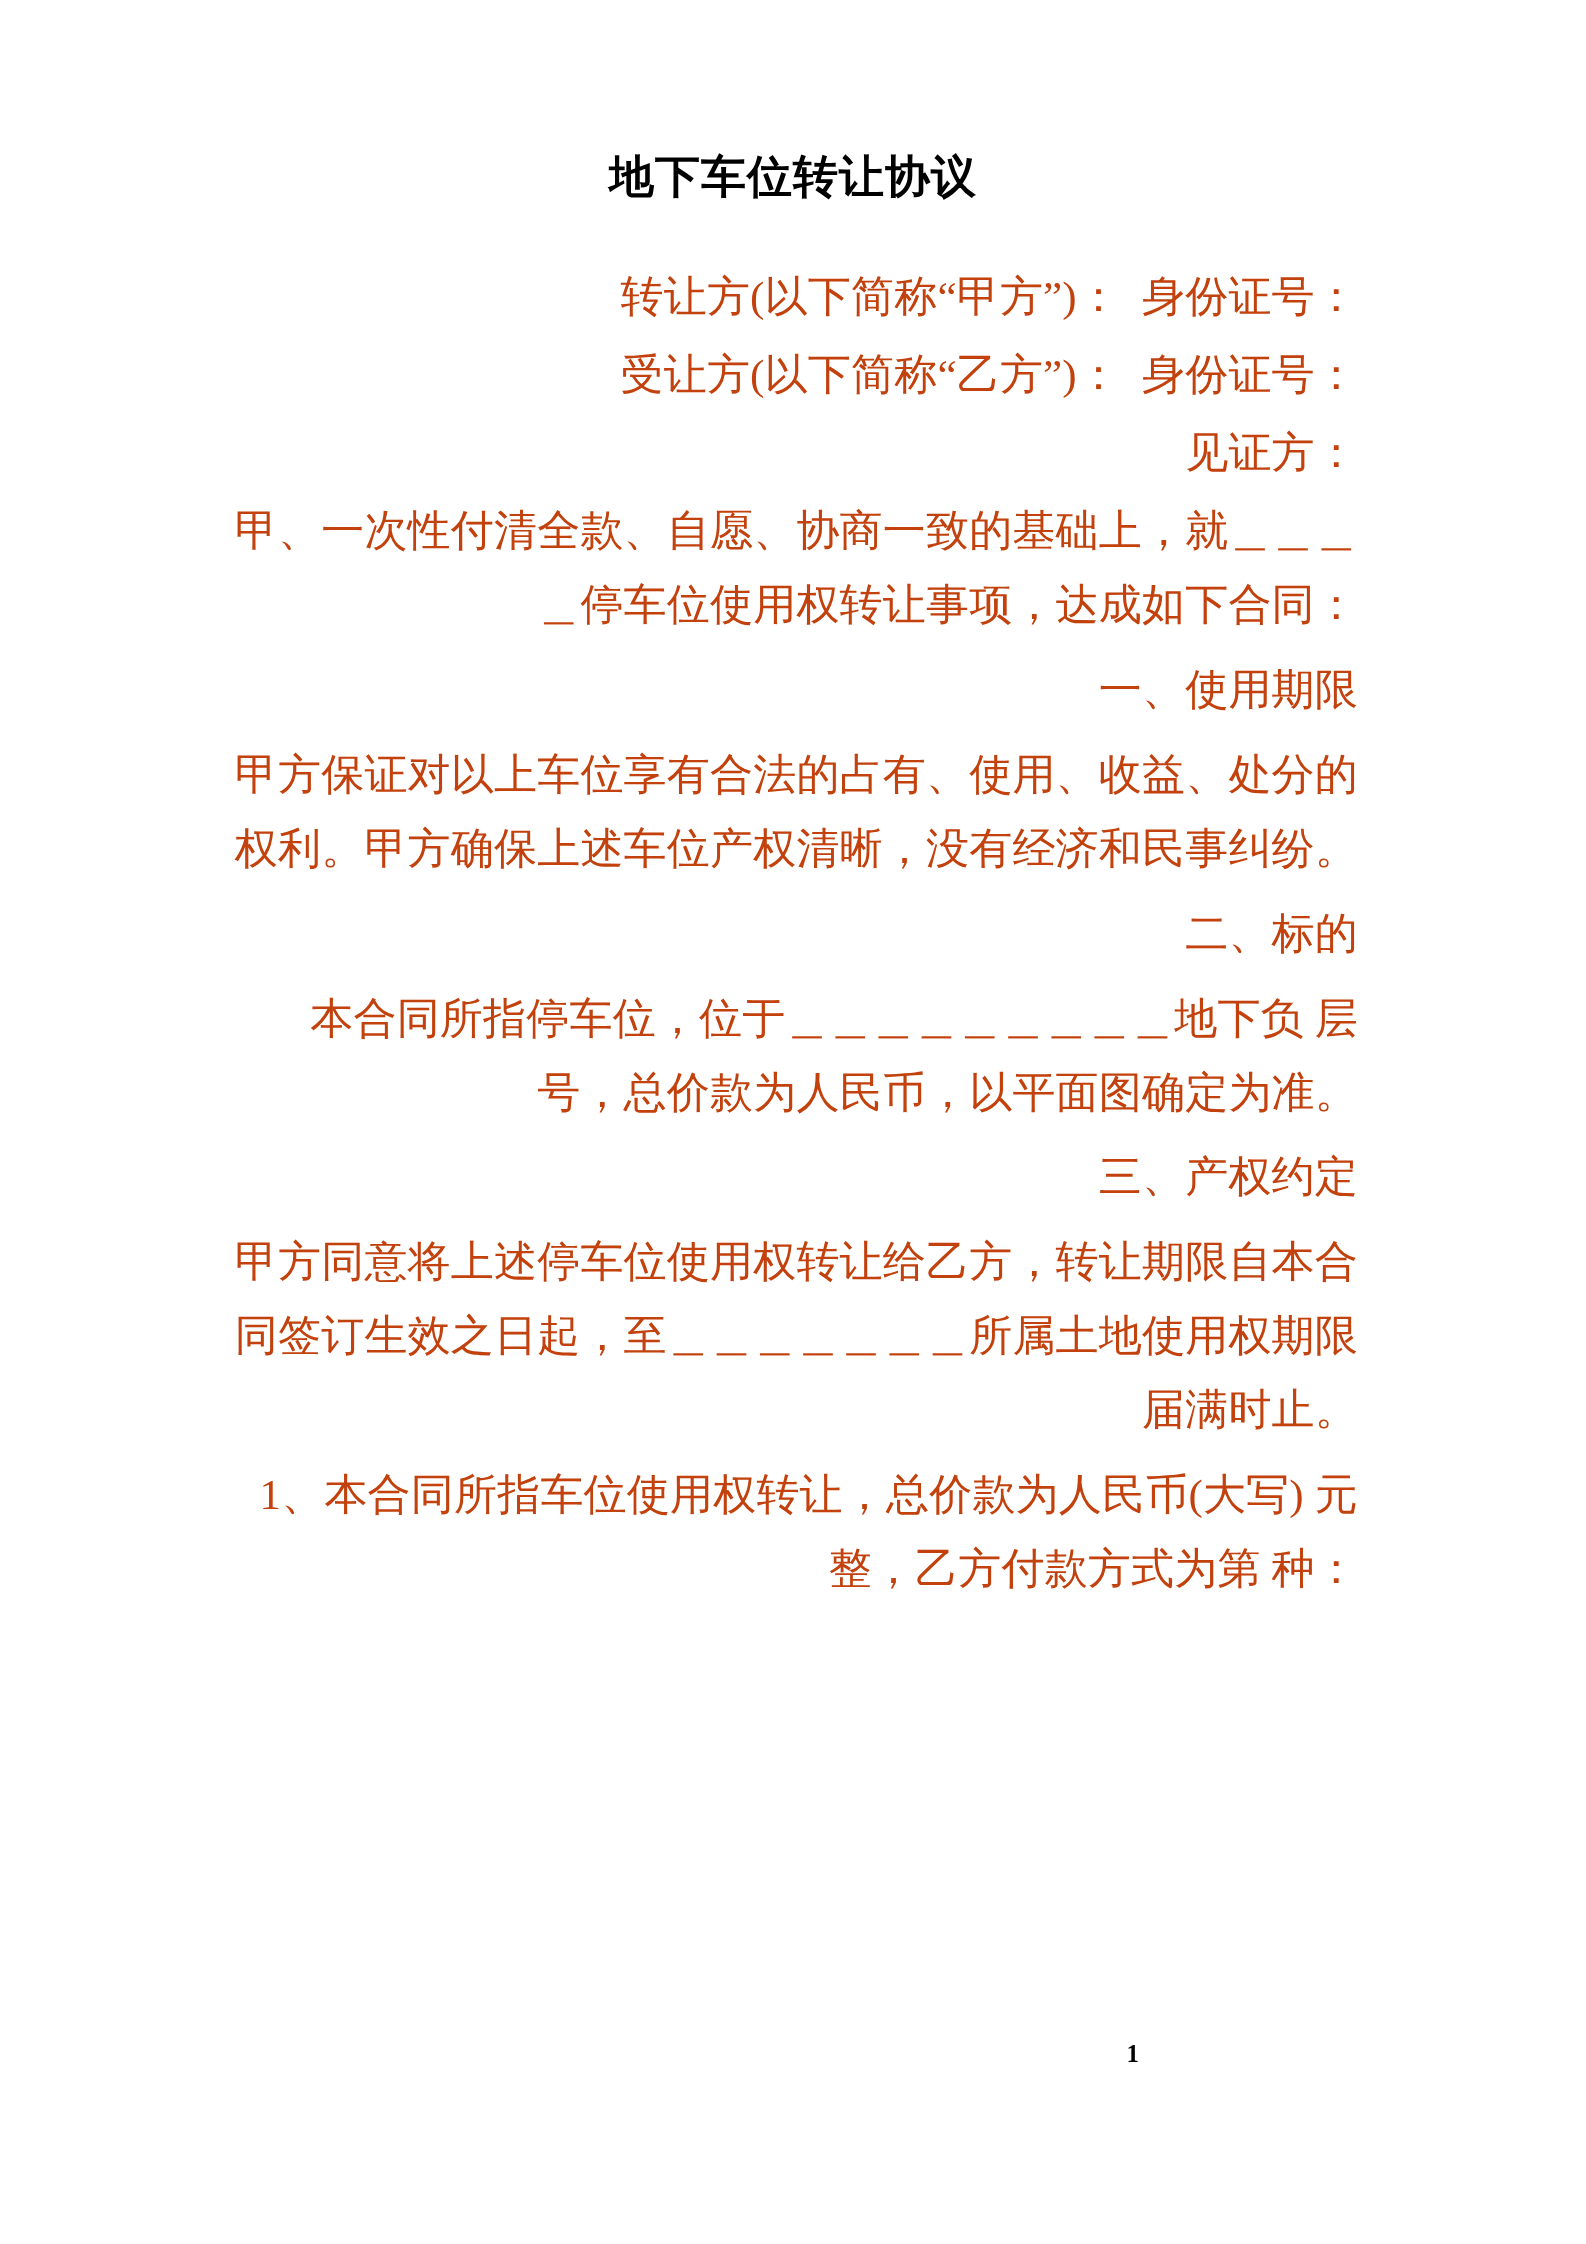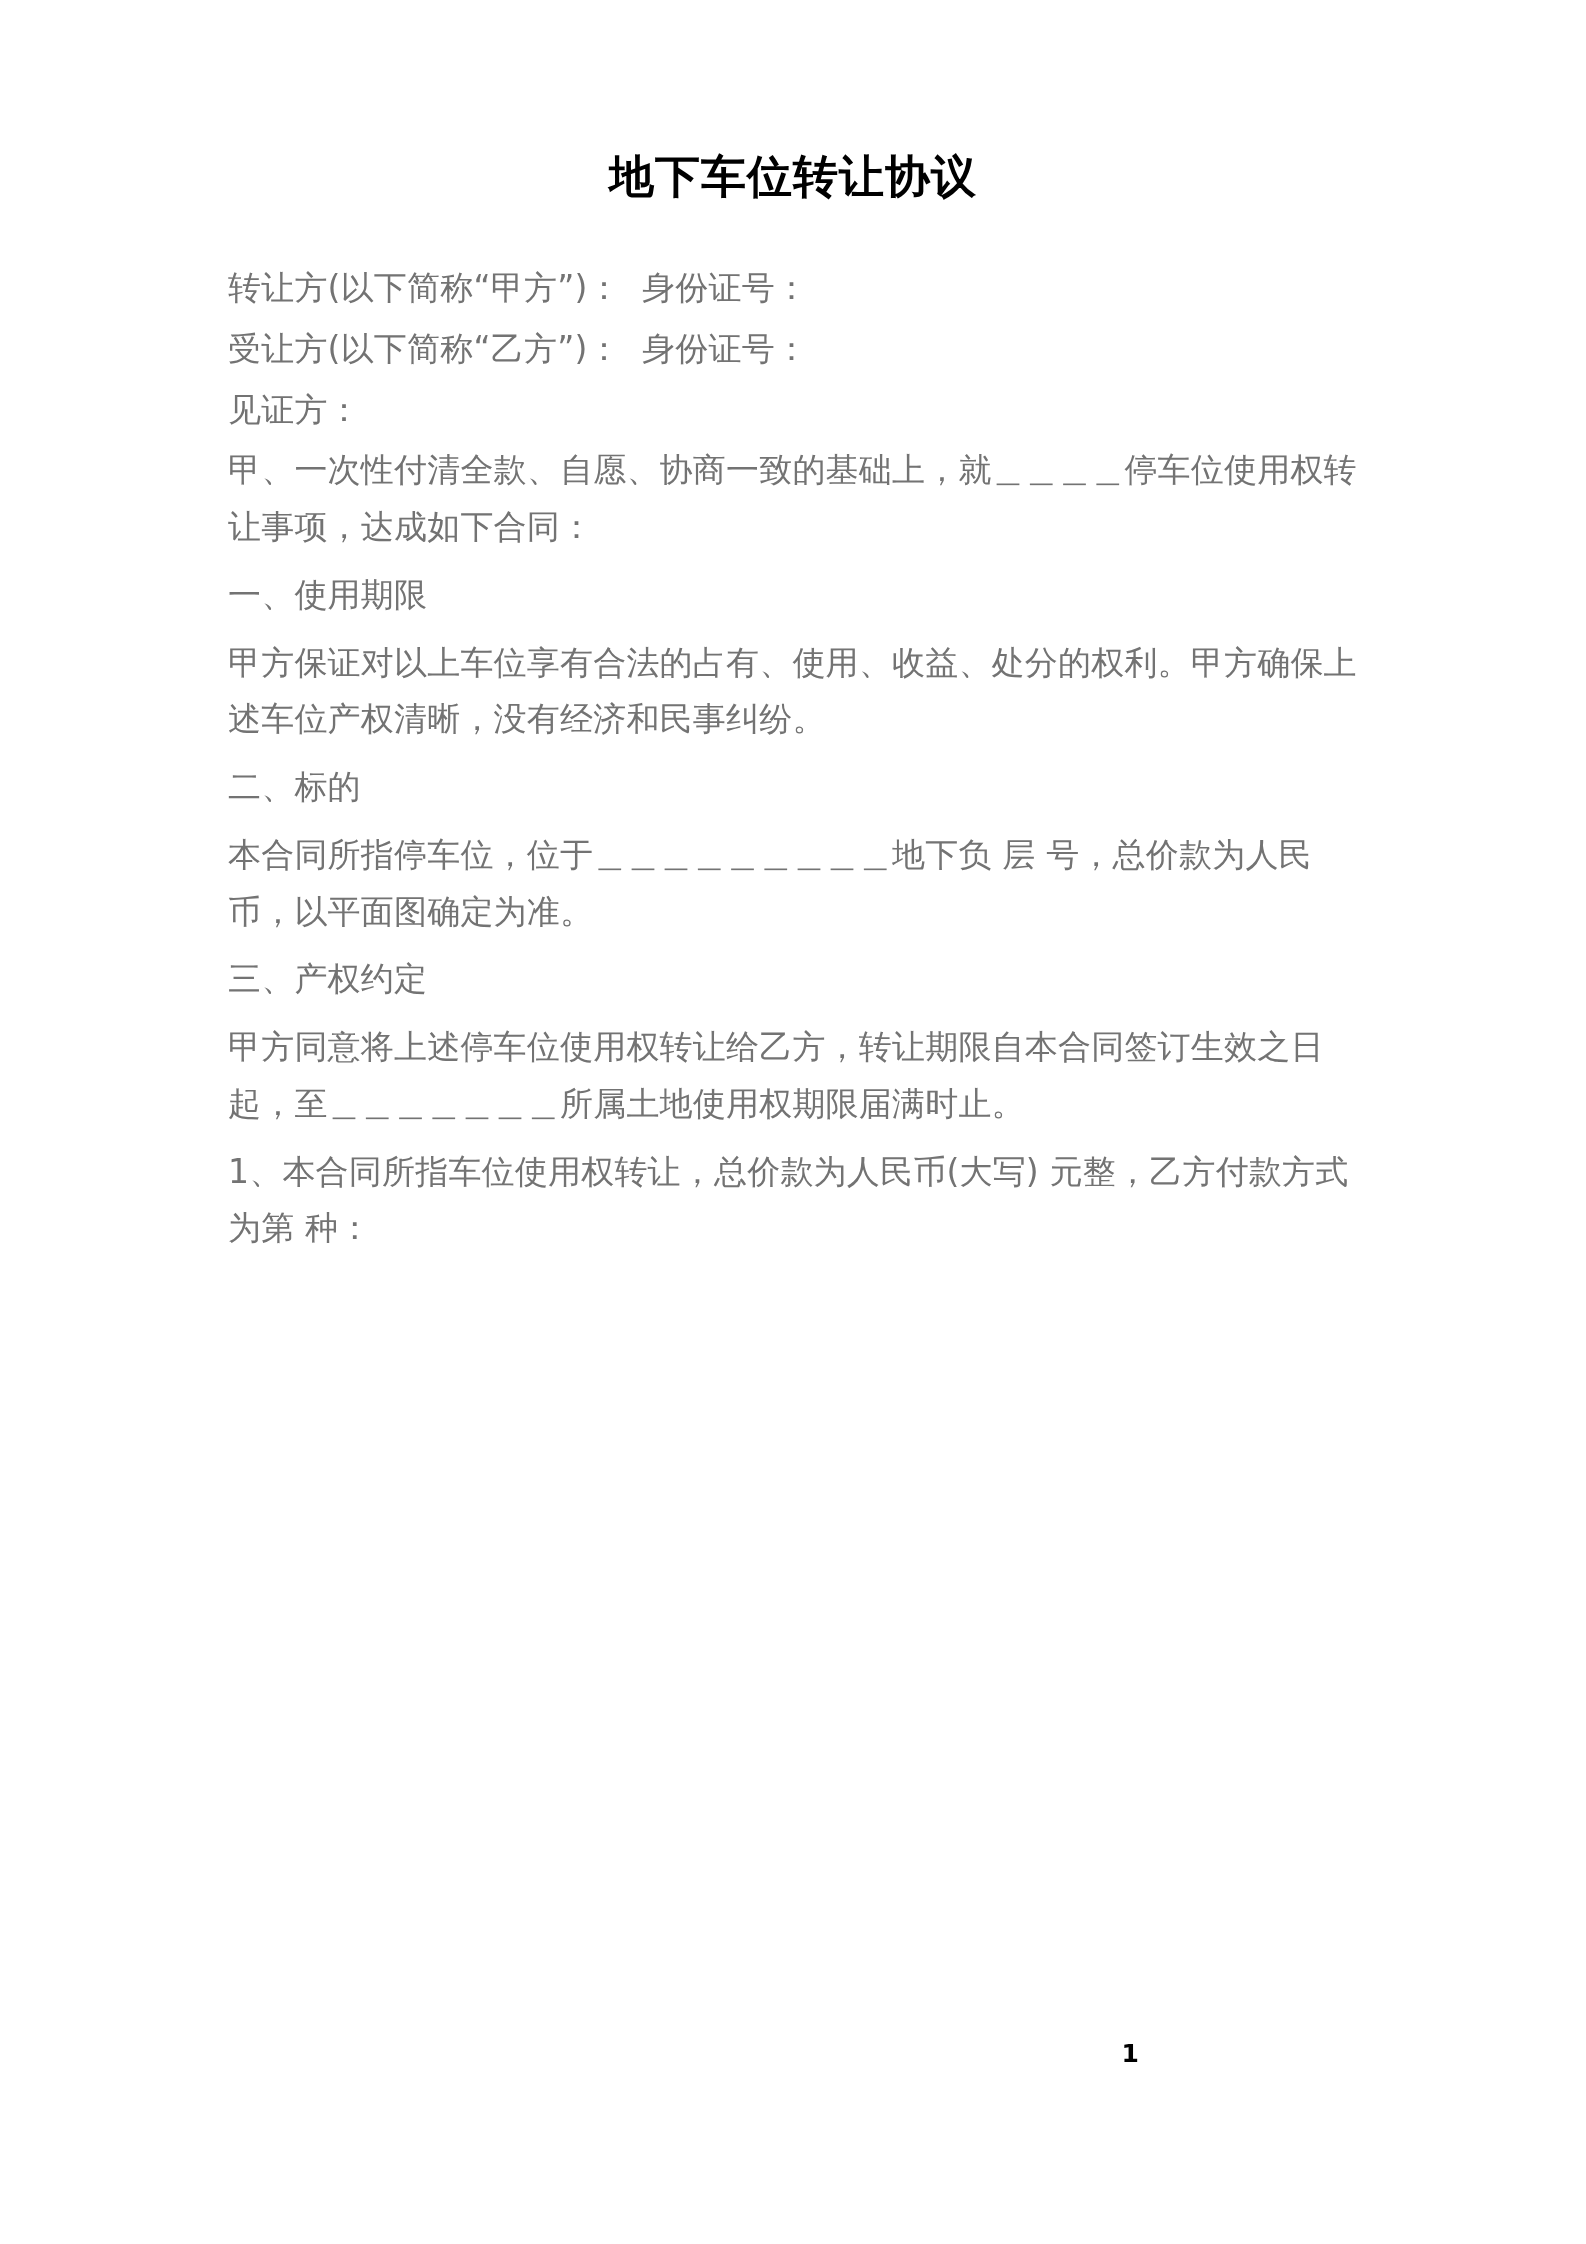--- a/index.html
+++ b/index.html
@@ -10,42 +10,43 @@
   body {
     font-family: "DejaVu Sans", sans-serif;
   }
   .page {
     position: relative;
     width: 1361px;
     height: 2244px;
     background: #ffffff;
     box-sizing: border-box;
     overflow: hidden;
+    font-family: Liberation Serif, serif;
   }
   .doc-body {
     position: absolute;
     left: 228px;
     top: 150px;
     width: 1130px;
   }
   .doc-title {
     font-size: 45px;
     font-weight: bold;
     text-align: center;
     color: #000000;
     letter-spacing: 1px;
     margin: 0 0 56px 0;
     line-height: 1.2;
   }
   .para {
-    font-size: 33px;
-    color: #737373;
+    font-size: 43px;
+    color: #c2410c;
     line-height: 1.72;
     margin: 0 0 11px 0;
-    text-align: left;
+    text-align: right;
     letter-spacing: 0.2px;
     white-space: pre-wrap;
   }
   .para.tight {
     margin-bottom: 4px;
   }
   .page-number {
     position: absolute;
     right: 222px;
     bottom: 176px;

